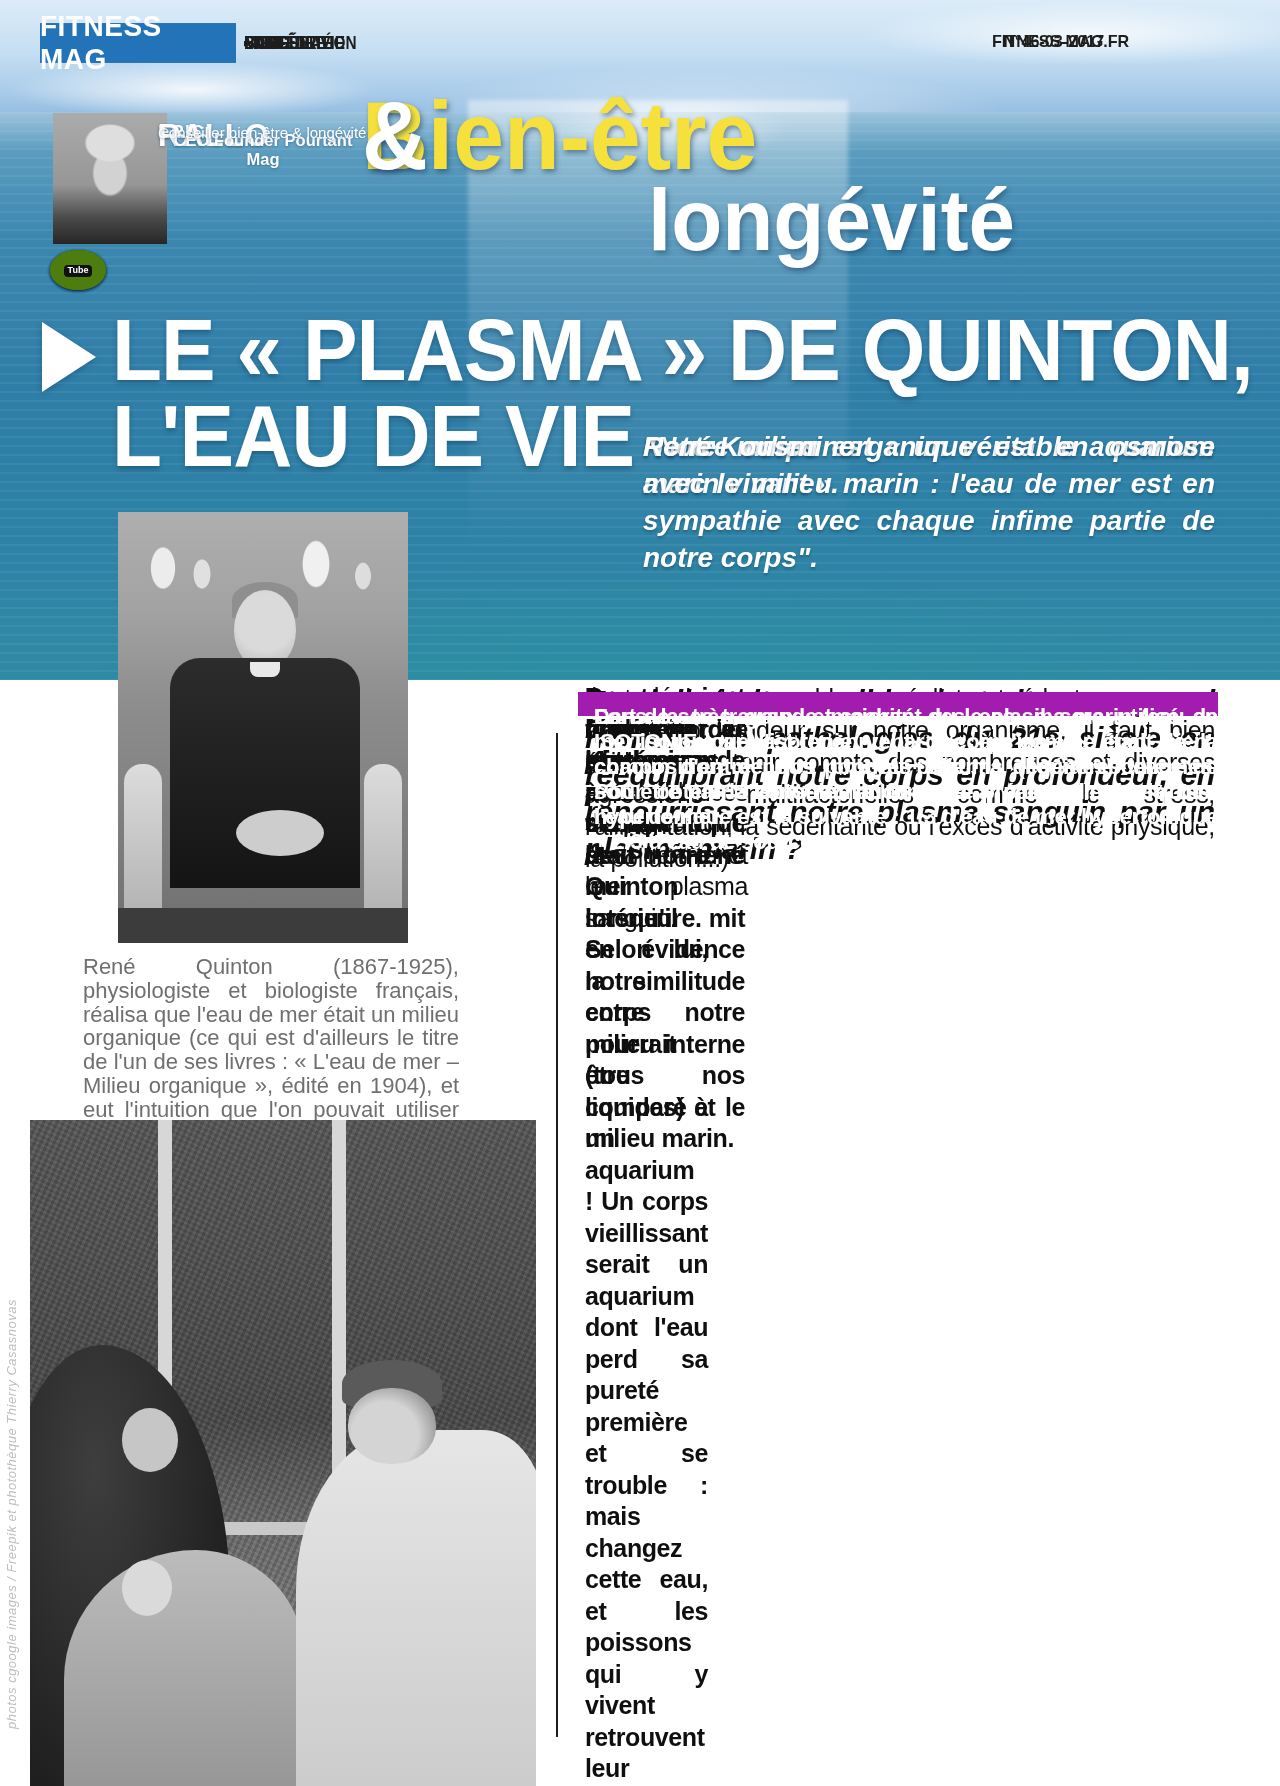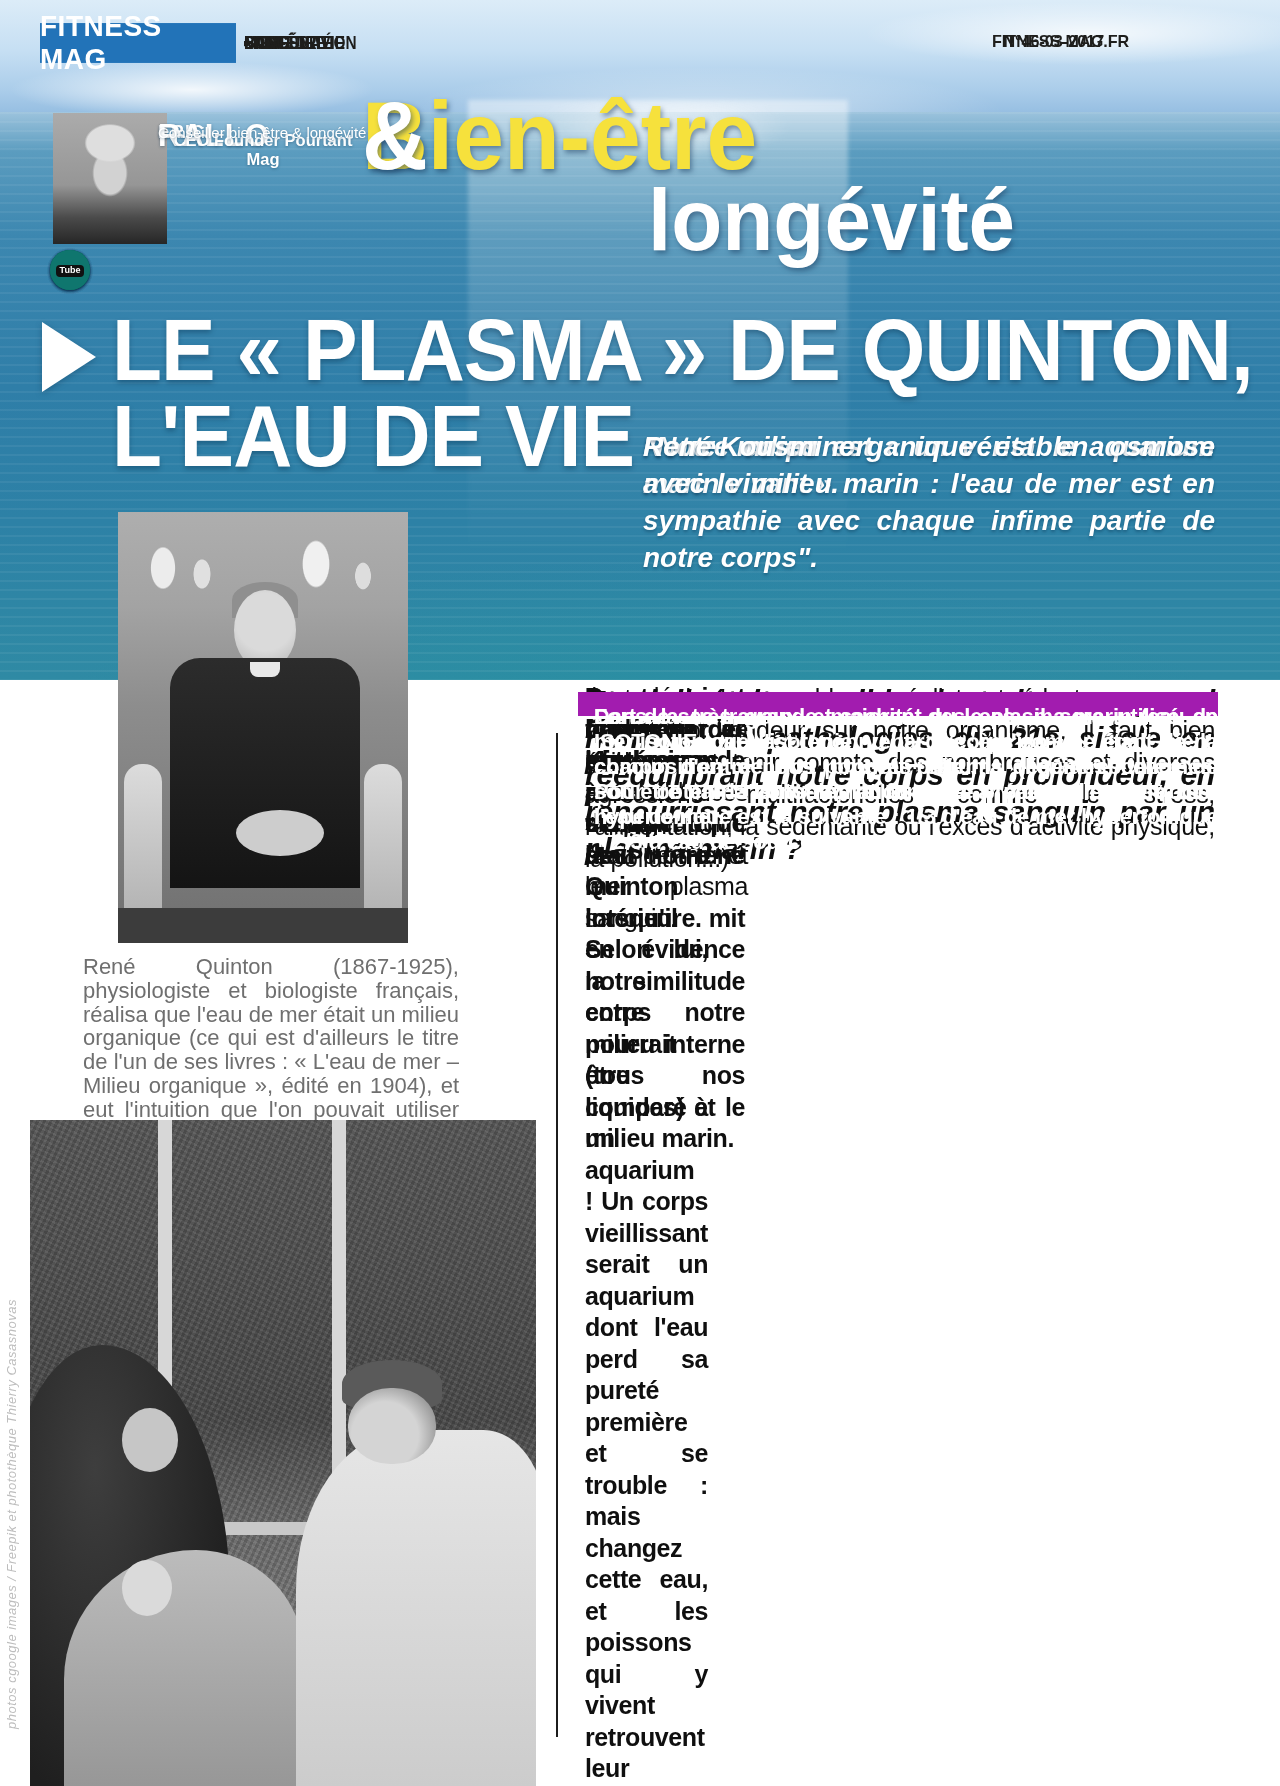--- a/index.html
+++ b/index.html
@@ -48,21 +48,21 @@
       linear-gradient(180deg,#ababab 0%,#969696 55%,#4a4a4a 80%,#262626 100%);}
   .authorNames{left:158px;top:122px;width:210px;text-align:center;color:#fff;
     text-shadow:0 1px 3px rgba(10,50,80,.4);}
   .authorNames div{position:static;}
   .aFirst{font-weight:bold;font-size:18px;letter-spacing:1px;}
   .aLast{font-weight:bold;font-size:31px;letter-spacing:1px;margin-top:-4px;}
   .aRole1{font-weight:bold;font-size:16.5px;margin-top:9px;}
   .aRole2{font-size:15px;margin-top:2px;}
 
   .social{left:50px;top:250px;display:flex;gap:6px;position:absolute;}
-  .soc{position:static;width:40px;height:40px;border-radius:50%;background:#0f766e;color:#111;
+  .soc{position:static;width:56px;height:40px;border-radius:50%;background:#4d7c0f;color:#111;
        display:flex;align-items:center;justify-content:center;box-shadow:0 1px 3px rgba(0,30,60,.3);}
   .soc .t{position:static;font-weight:bold;font-size:12px;}
   .soc .fb{position:static;font-weight:900;font-size:27px;font-family:"Liberation Serif",serif;margin-top:2px;}
   .soc svg{position:static;display:block;}
   .yt{display:flex;flex-direction:column;align-items:center;line-height:1;}
   .yt .l1{position:static;font-weight:bold;font-size:10px;}
   .yt .l2{position:static;font-weight:bold;font-size:9px;color:#fff;background:#111;
           border-radius:4px;padding:1.5px 4px;margin-top:1px;}
 
   

